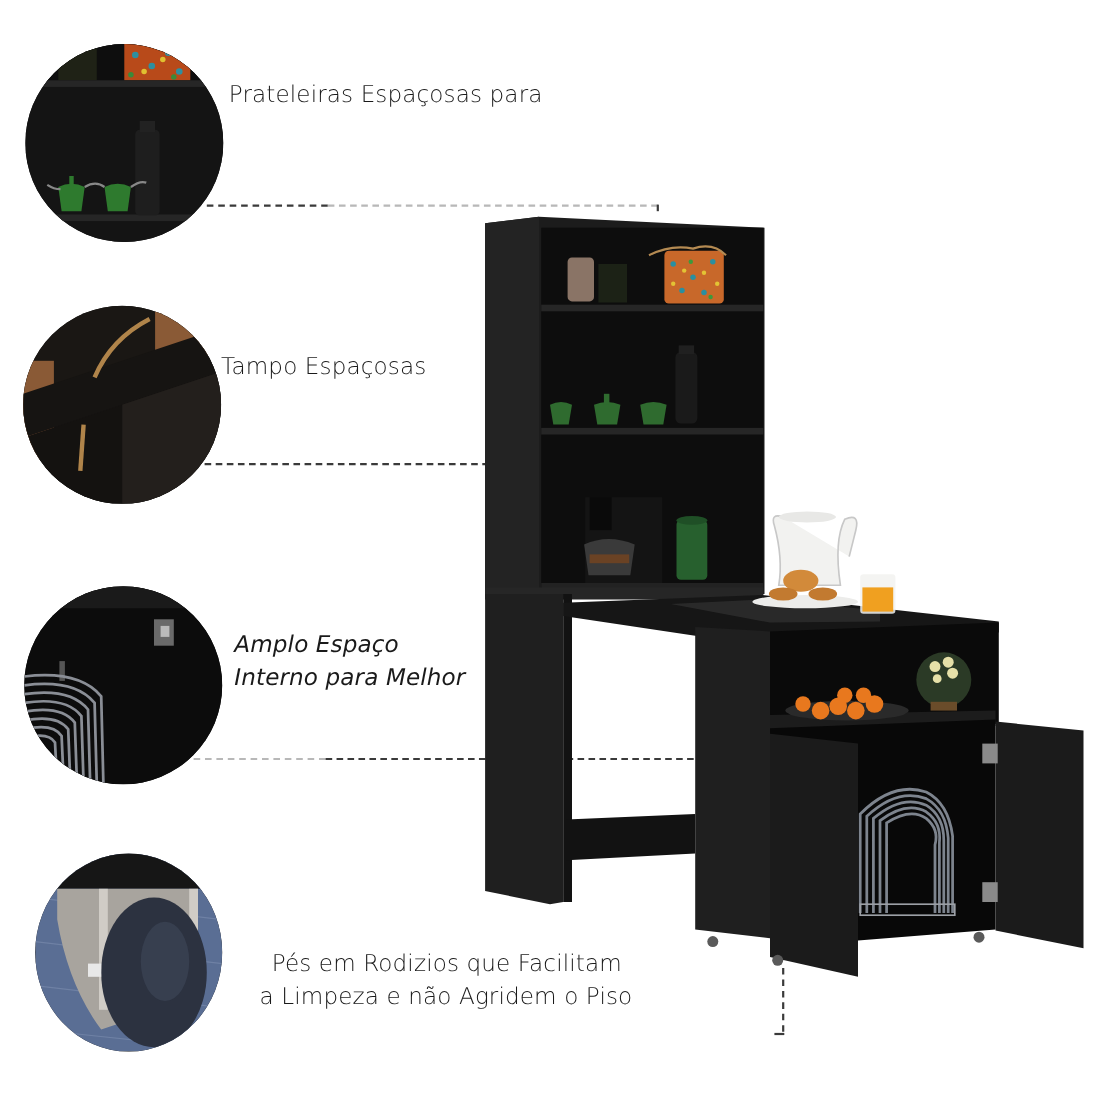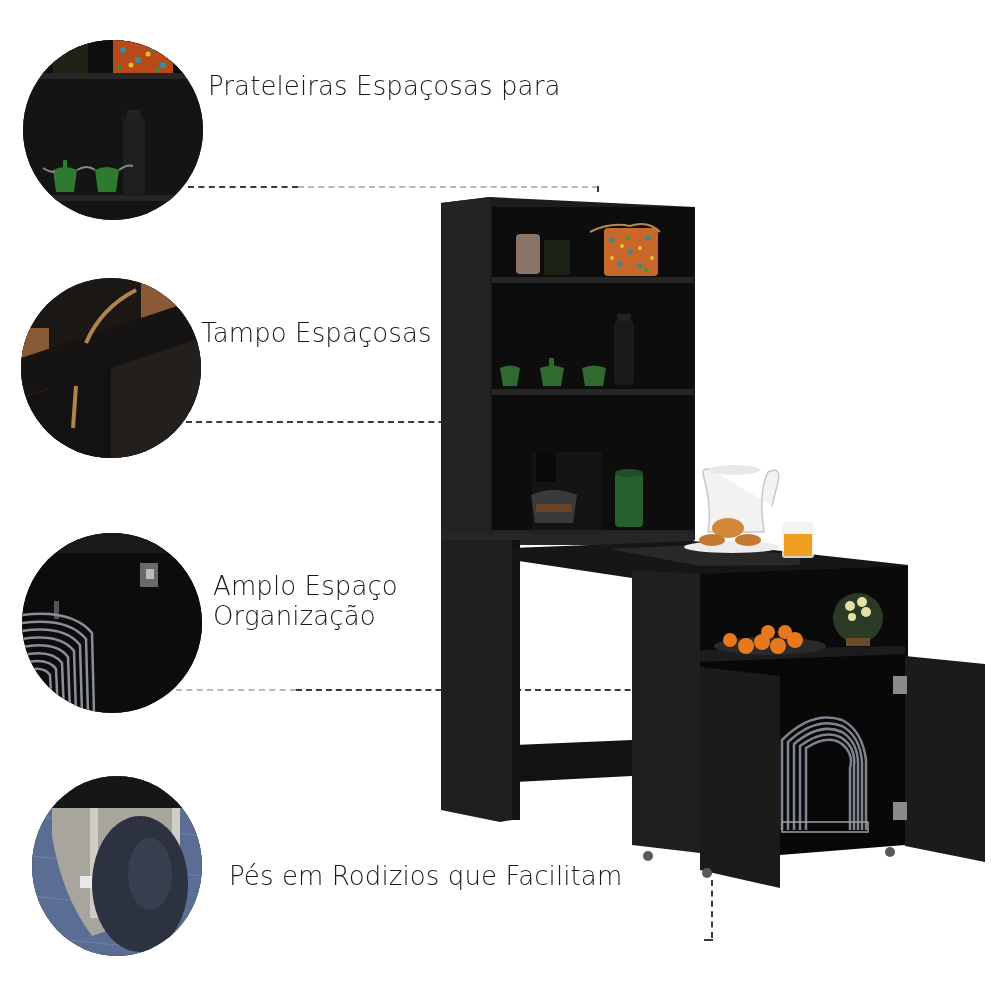--- a/index.html
+++ b/index.html
@@ -4,21 +4,21 @@
 <style>
   html, body { margin:0; padding:0; background:#ffffff; }
   body { width:1000px; height:1000px; position:relative; overflow:hidden;
          font-family:"DejaVu Sans", "Liberation Sans", sans-serif; }
 
   
   .feature-circle { position:absolute; width:180px; height:180px; border-radius:50%; overflow:hidden; background:#121212; }
   .feature-circle svg { width:100%; height:100%; display:block; }
 
   
-  .caption { position:absolute; color:#1a1a1a; font-size:26px; line-height:30px; letter-spacing:0.1px; font-weight:300; }
+  .caption { position:absolute; color:#1a1a1a; font-size:21px; line-height:30px; letter-spacing:0.1px; font-weight:300; }
   .caption span { display:block; white-space:nowrap; }
 
   
   .leader-h { position:absolute; height:0; border-top:2px dashed #3a3a3a; }
   .leader-v { position:absolute; width:0; border-left:2px dashed #3a3a3a; }
   .leader-light { border-color:#b8b8b8; }
 
   
   #product { position:absolute; left:0; top:0; width:1000px; height:1000px; pointer-events:none; }
 </style>
@@ -95,23 +95,23 @@
       <path d="M0 90 Q46 84 64 106 L66 180"></path>
       <path d="M0 98 Q42 92 58 112 L60 180"></path>
       <path d="M0 106 Q38 100 52 118 L54 180"></path>
       <path d="M0 114 Q34 108 46 124 L48 180"></path>
       <path d="M0 122 Q30 116 40 130 L42 180"></path>
       <path d="M0 130 Q26 124 34 136 L36 180"></path>
       <path d="M0 138 Q22 132 28 142 L30 180"></path>
     </g>
   </svg>
 </div>
-<div class="caption" style="left:213px; top:571px;">
+<div class="caption" style="left:213px; top:571px;font-style:italic;">
   <span>Amplo Espaço</span>
-  <span>Organização</span>
+  <span>Interno para Melhor</span>
 </div>
 <div class="leader-h leader-light" style="left:176px; top:689px; width:120px;"></div>
 <div class="leader-h" style="left:296px; top:689px; width:484px;"></div>
 
 <div class="feature-circle" style="left:32px; top:776px; width:170px; height:180px;">
   <svg viewBox="0 0 170 180">
     <rect width="170" height="180" fill="#5a6e94"></rect>
     <g stroke="#7d8eb0" stroke-width="1" opacity="0.6">
       <line x1="0" y1="40" x2="170" y2="60"></line>
         <line x1="0" y1="80" x2="170" y2="100"></line>
@@ -120,22 +120,23 @@
     </g>
     <rect x="0" y="0" width="170" height="32" fill="#161616"></rect>
     <path d="M20 32 H148 V70 Q120 90 90 150 L60 160 Q30 120 20 60Z" fill="#a8a49e"></path>
     <rect x="58" y="32" width="8" height="110" fill="#d0ccc6"></rect>
     <rect x="140" y="32" width="8" height="50" fill="#d0ccc6"></rect>
     <ellipse cx="108" cy="108" rx="48" ry="68" fill="#2c3240"></ellipse>
     <ellipse cx="118" cy="98" rx="22" ry="36" fill="#3c4456" opacity="0.7"></ellipse>
     <rect x="48" y="100" width="12" height="12" fill="#e8e8e8"></rect>
   </svg>
 </div>
-<div class="caption" style="left:228px; top:861px;">
+<div class="caption" style="left:246px; top:861px;">
   <span style="padding-left:1px;">Pés em Rodizios que Facilitam</span>
+  <span style="margin-left:-10px;">a Limpeza e não Agridem o Piso</span>
 </div>
 <div class="leader-v" style="left:711px; top:880px; height:58px;"></div>
 <div class="leader-h" style="left:704px; top:939px; width:9px;"></div>
 
 <svg id="product" viewBox="0 0 1000 1000">
 
   <g>
     <polygon points="441,203 490,197 695,207 695,540 441,540" fill="#1c1c1c"></polygon>
     <polygon points="441,203 490,197 490,540 441,540" fill="#232323"></polygon>
     <rect x="492" y="207" width="202" height="330" fill="#0d0d0d"></rect>

